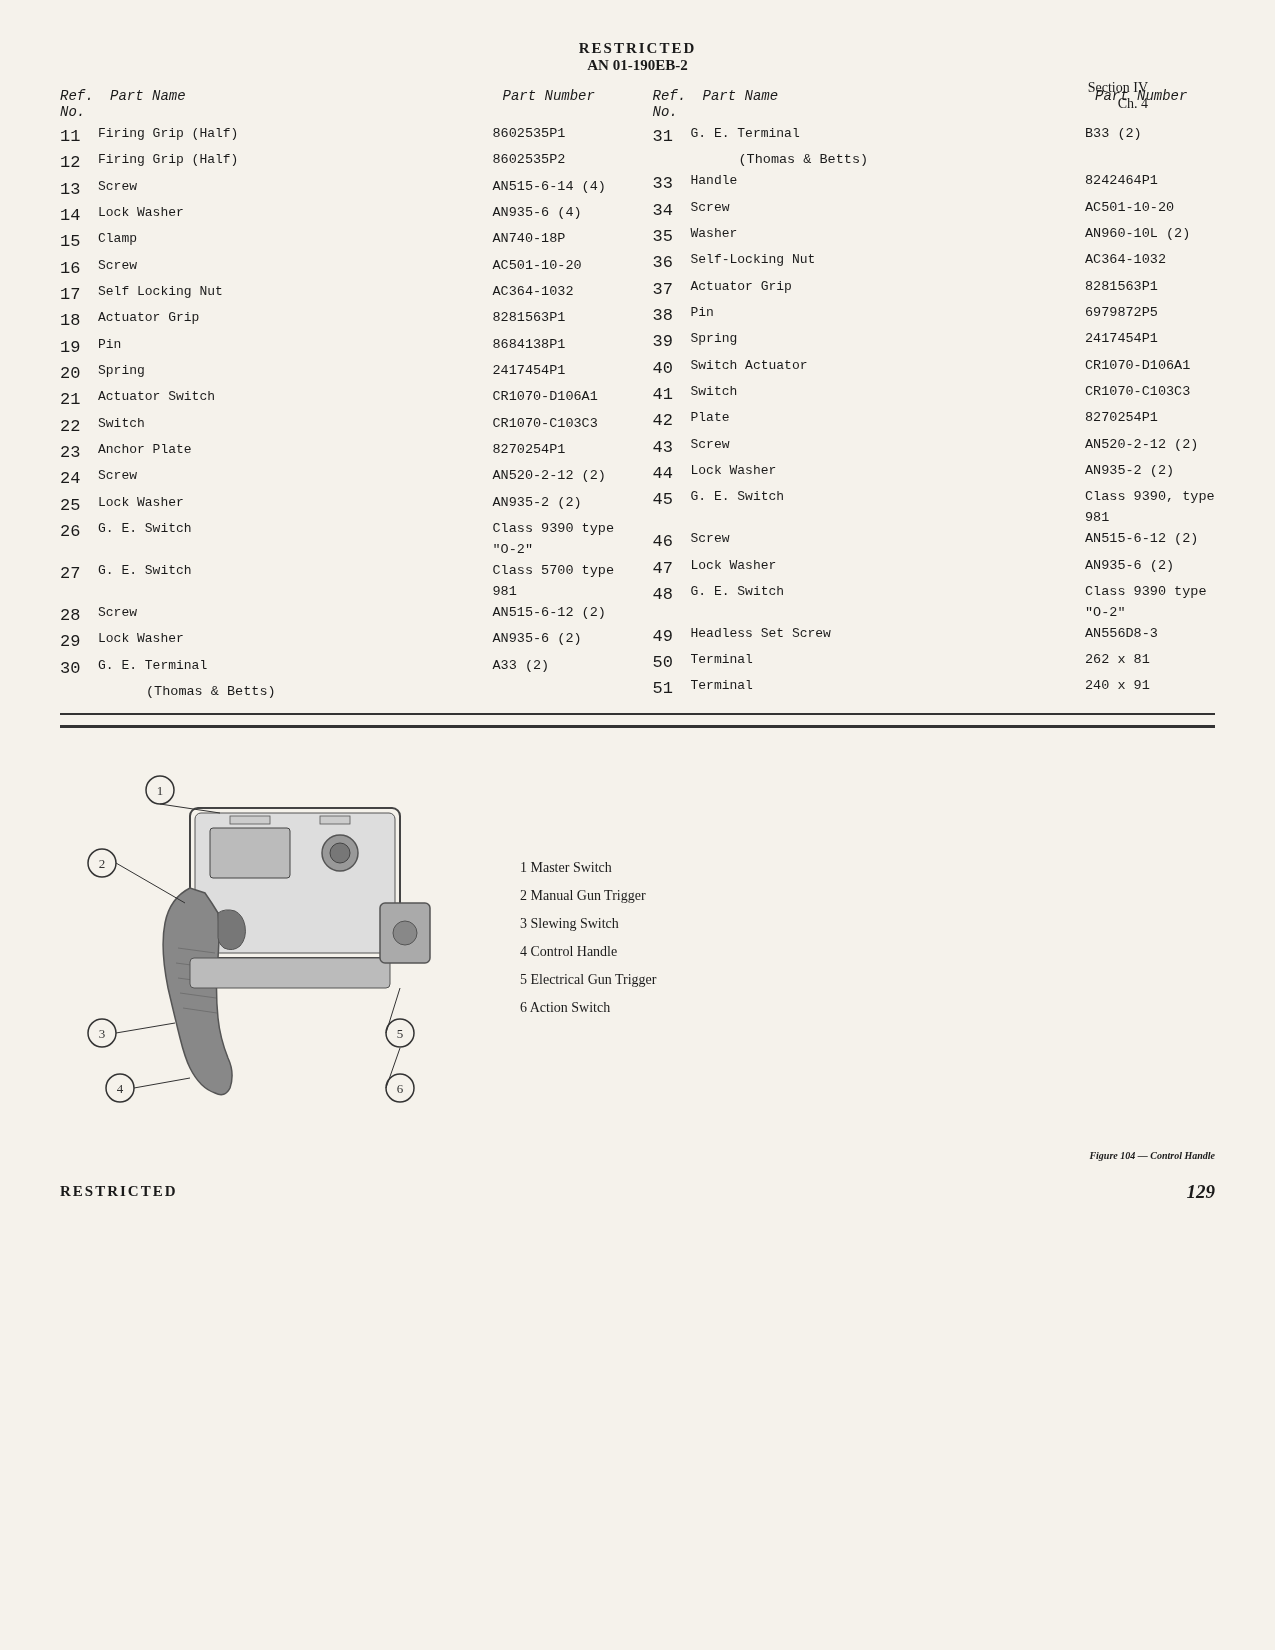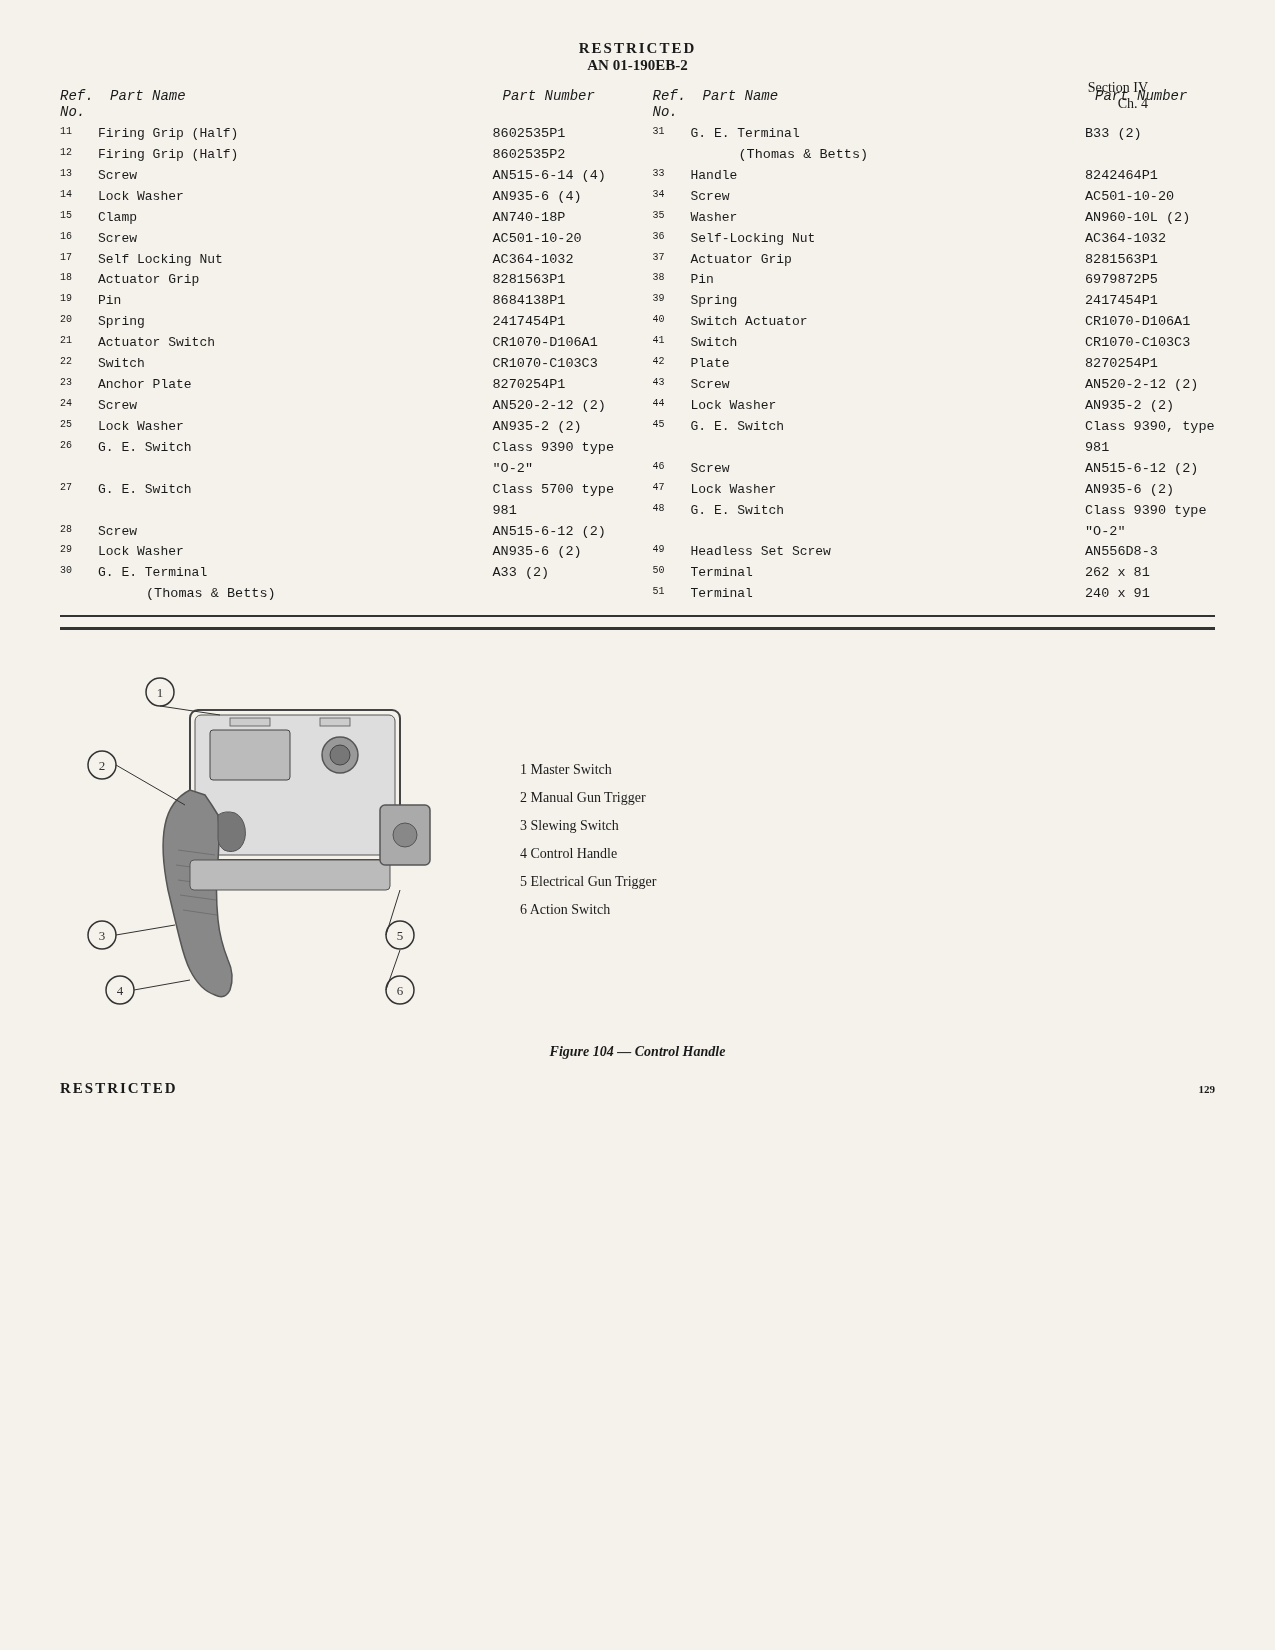--- a/index.html
+++ b/index.html
@@ -58,21 +58,21 @@
       width: 100%;
     }
     .part-row {
       display: grid;
       grid-template-columns: 38px 1fr 130px;
       font-size: 13.5px;
       line-height: 1.55;
       align-items: start;
     }
     .part-row .ref-no {
-      font-size: 10px;
+      font-size: 17px;
     }
     .part-row .part-name {
       font-size: 13px;
       padding-right: 8px;
     }
     .part-row .part-num {
       font-size: 13.5px;
     }
     .sub-line {
       display: grid;
@@ -113,40 +113,41 @@
       height: 100%;
     }
     .figure-legend {
       flex: 1;
     }
     .legend-item {
       font-size: 14px;
       line-height: 2.0;
     }
     .figure-caption {
-      text-align: center;
+      text-align: right;
       font-style: italic;
-      font-size: 14px;
-      margin-top: 14px;
+      font-size: 10px;
+      margin-top: 22px;
       font-weight: bold;
     }
     .footer-row {
       display: flex;
       justify-content: space-between;
       align-items: center;
       margin-top: 20px;
     }
     .footer-restricted {
       font-size: 15px;
       font-weight: bold;
       letter-spacing: 2px;
     }
     .footer-page {
-      font-size: 11px;
+      font-size: 19px;
       font-weight: bold;
+      font-style: italic;
     }
   </style>
 </head>
 <body>
 
 <div class="page-wrapper">
   <div class="section-info">
     <div>Section IV</div>
     <div>Ch. 4</div>
   </div>

